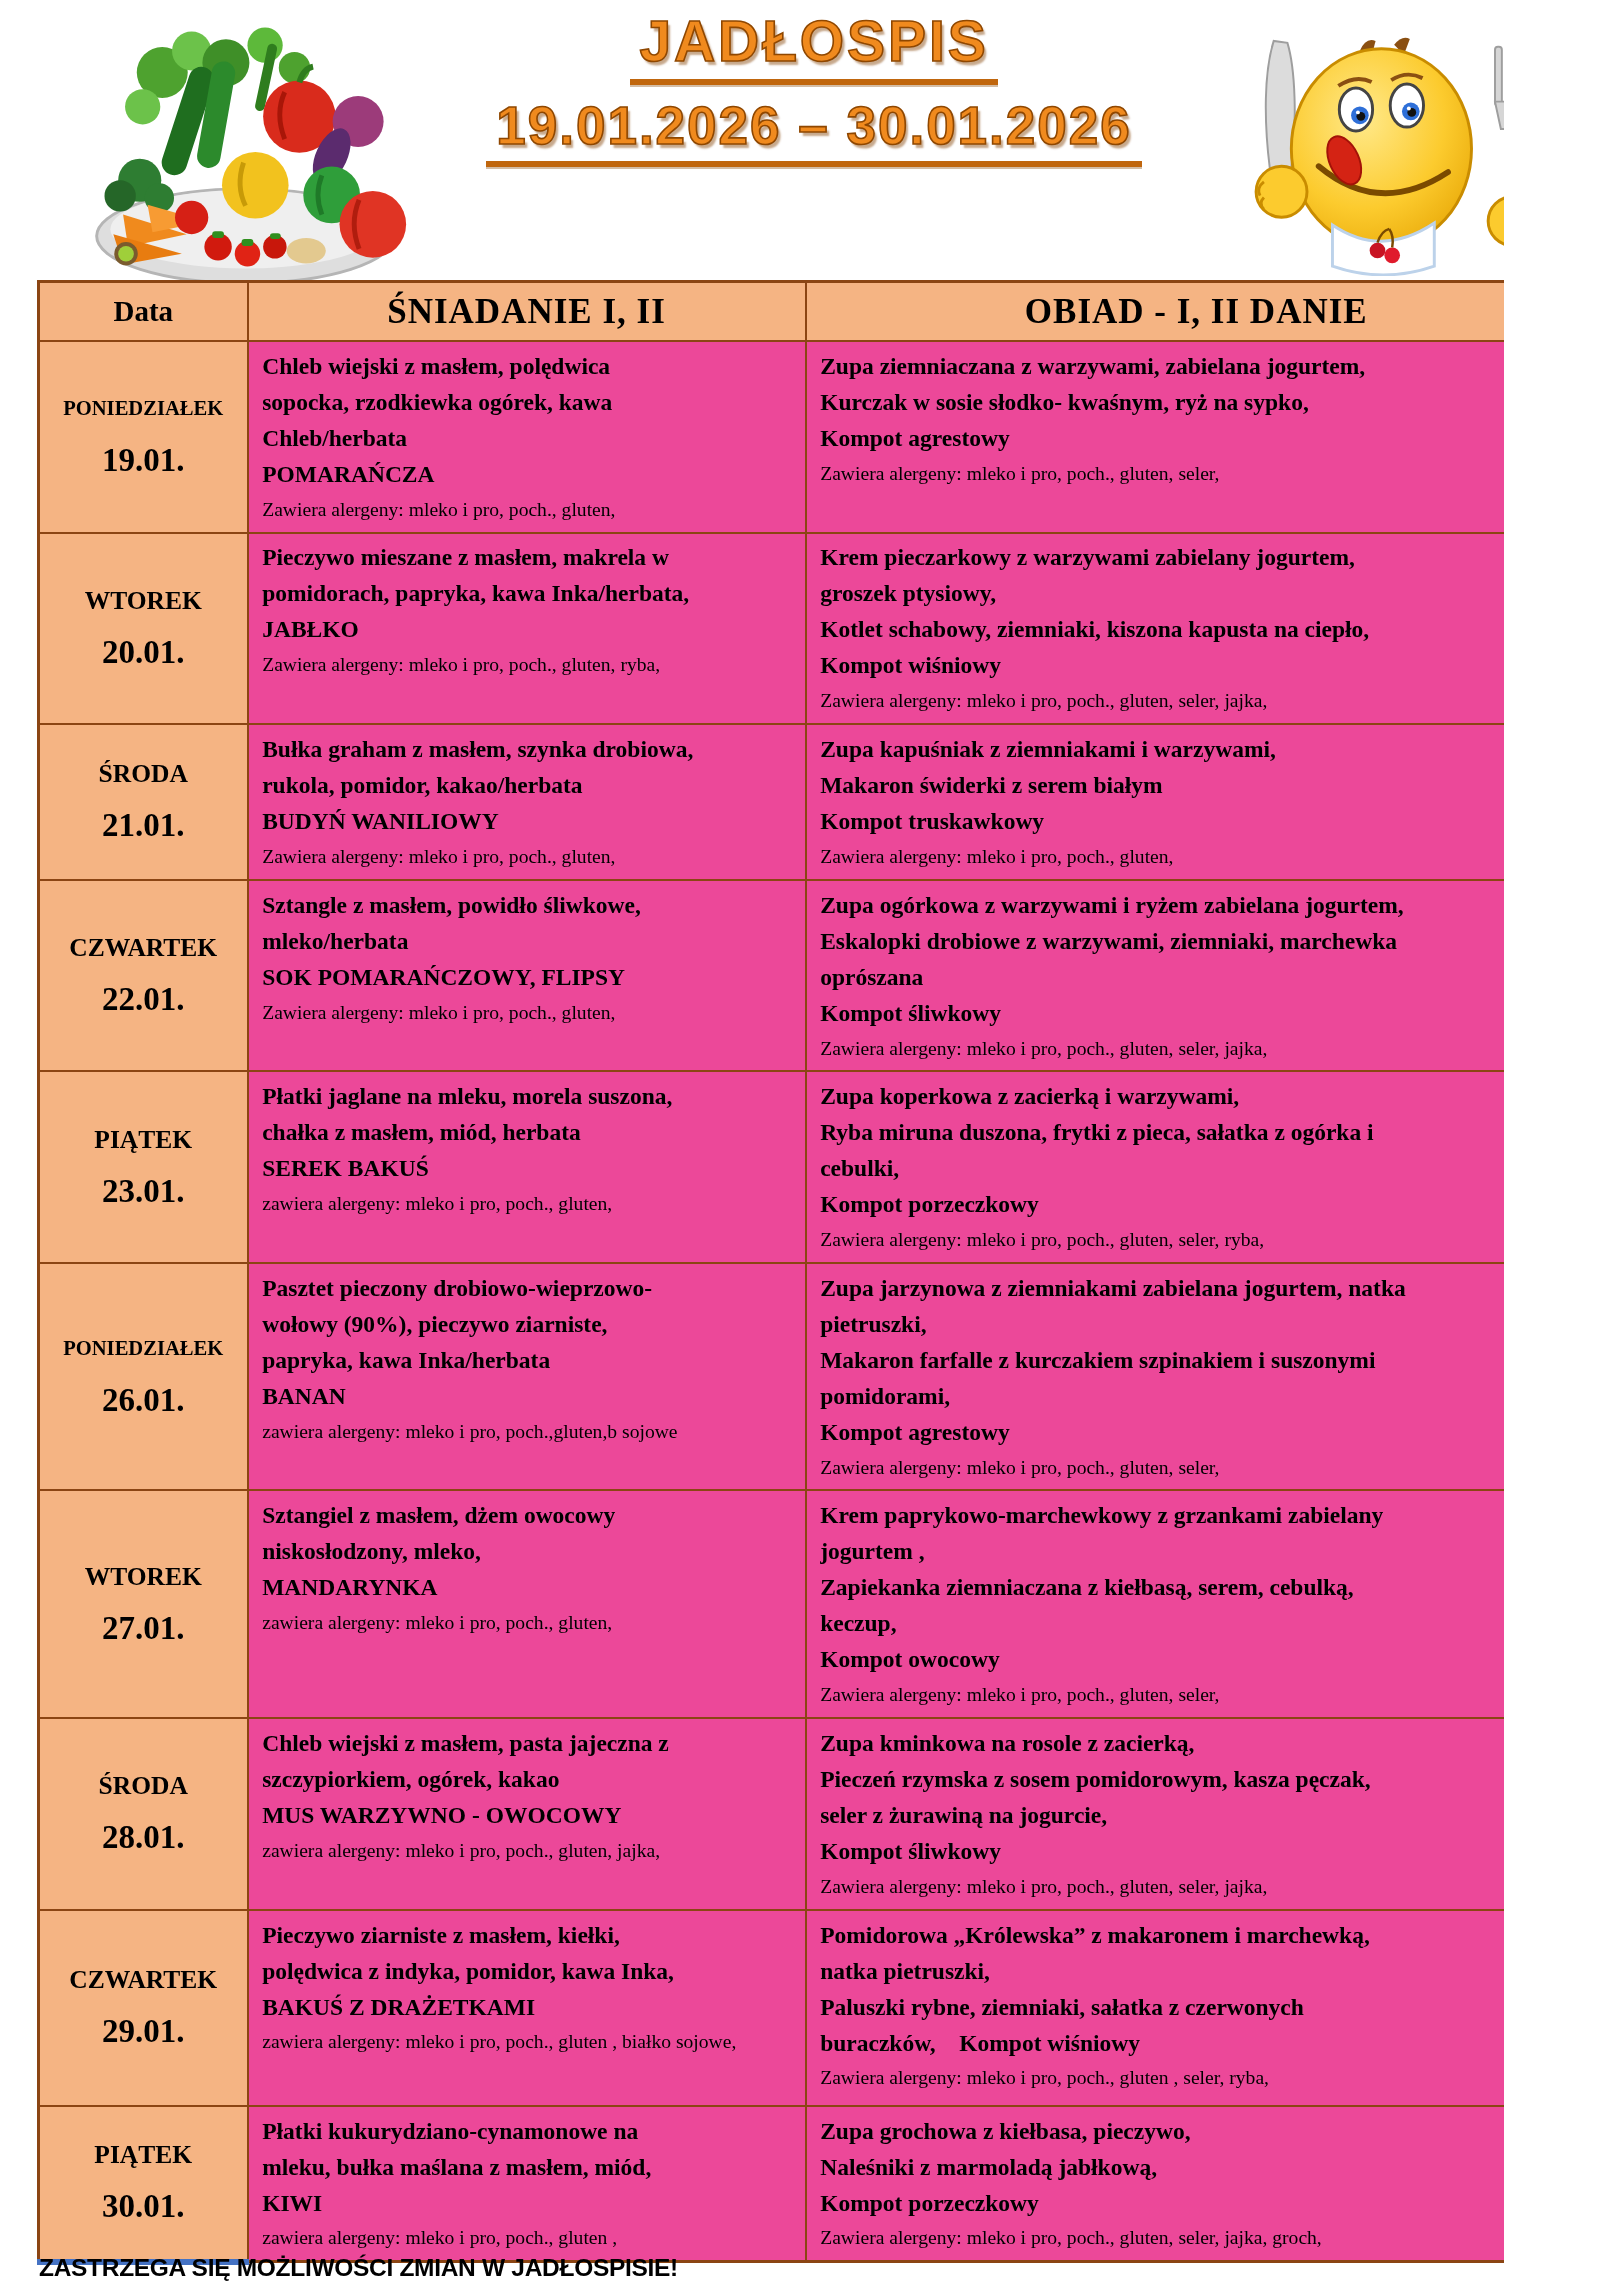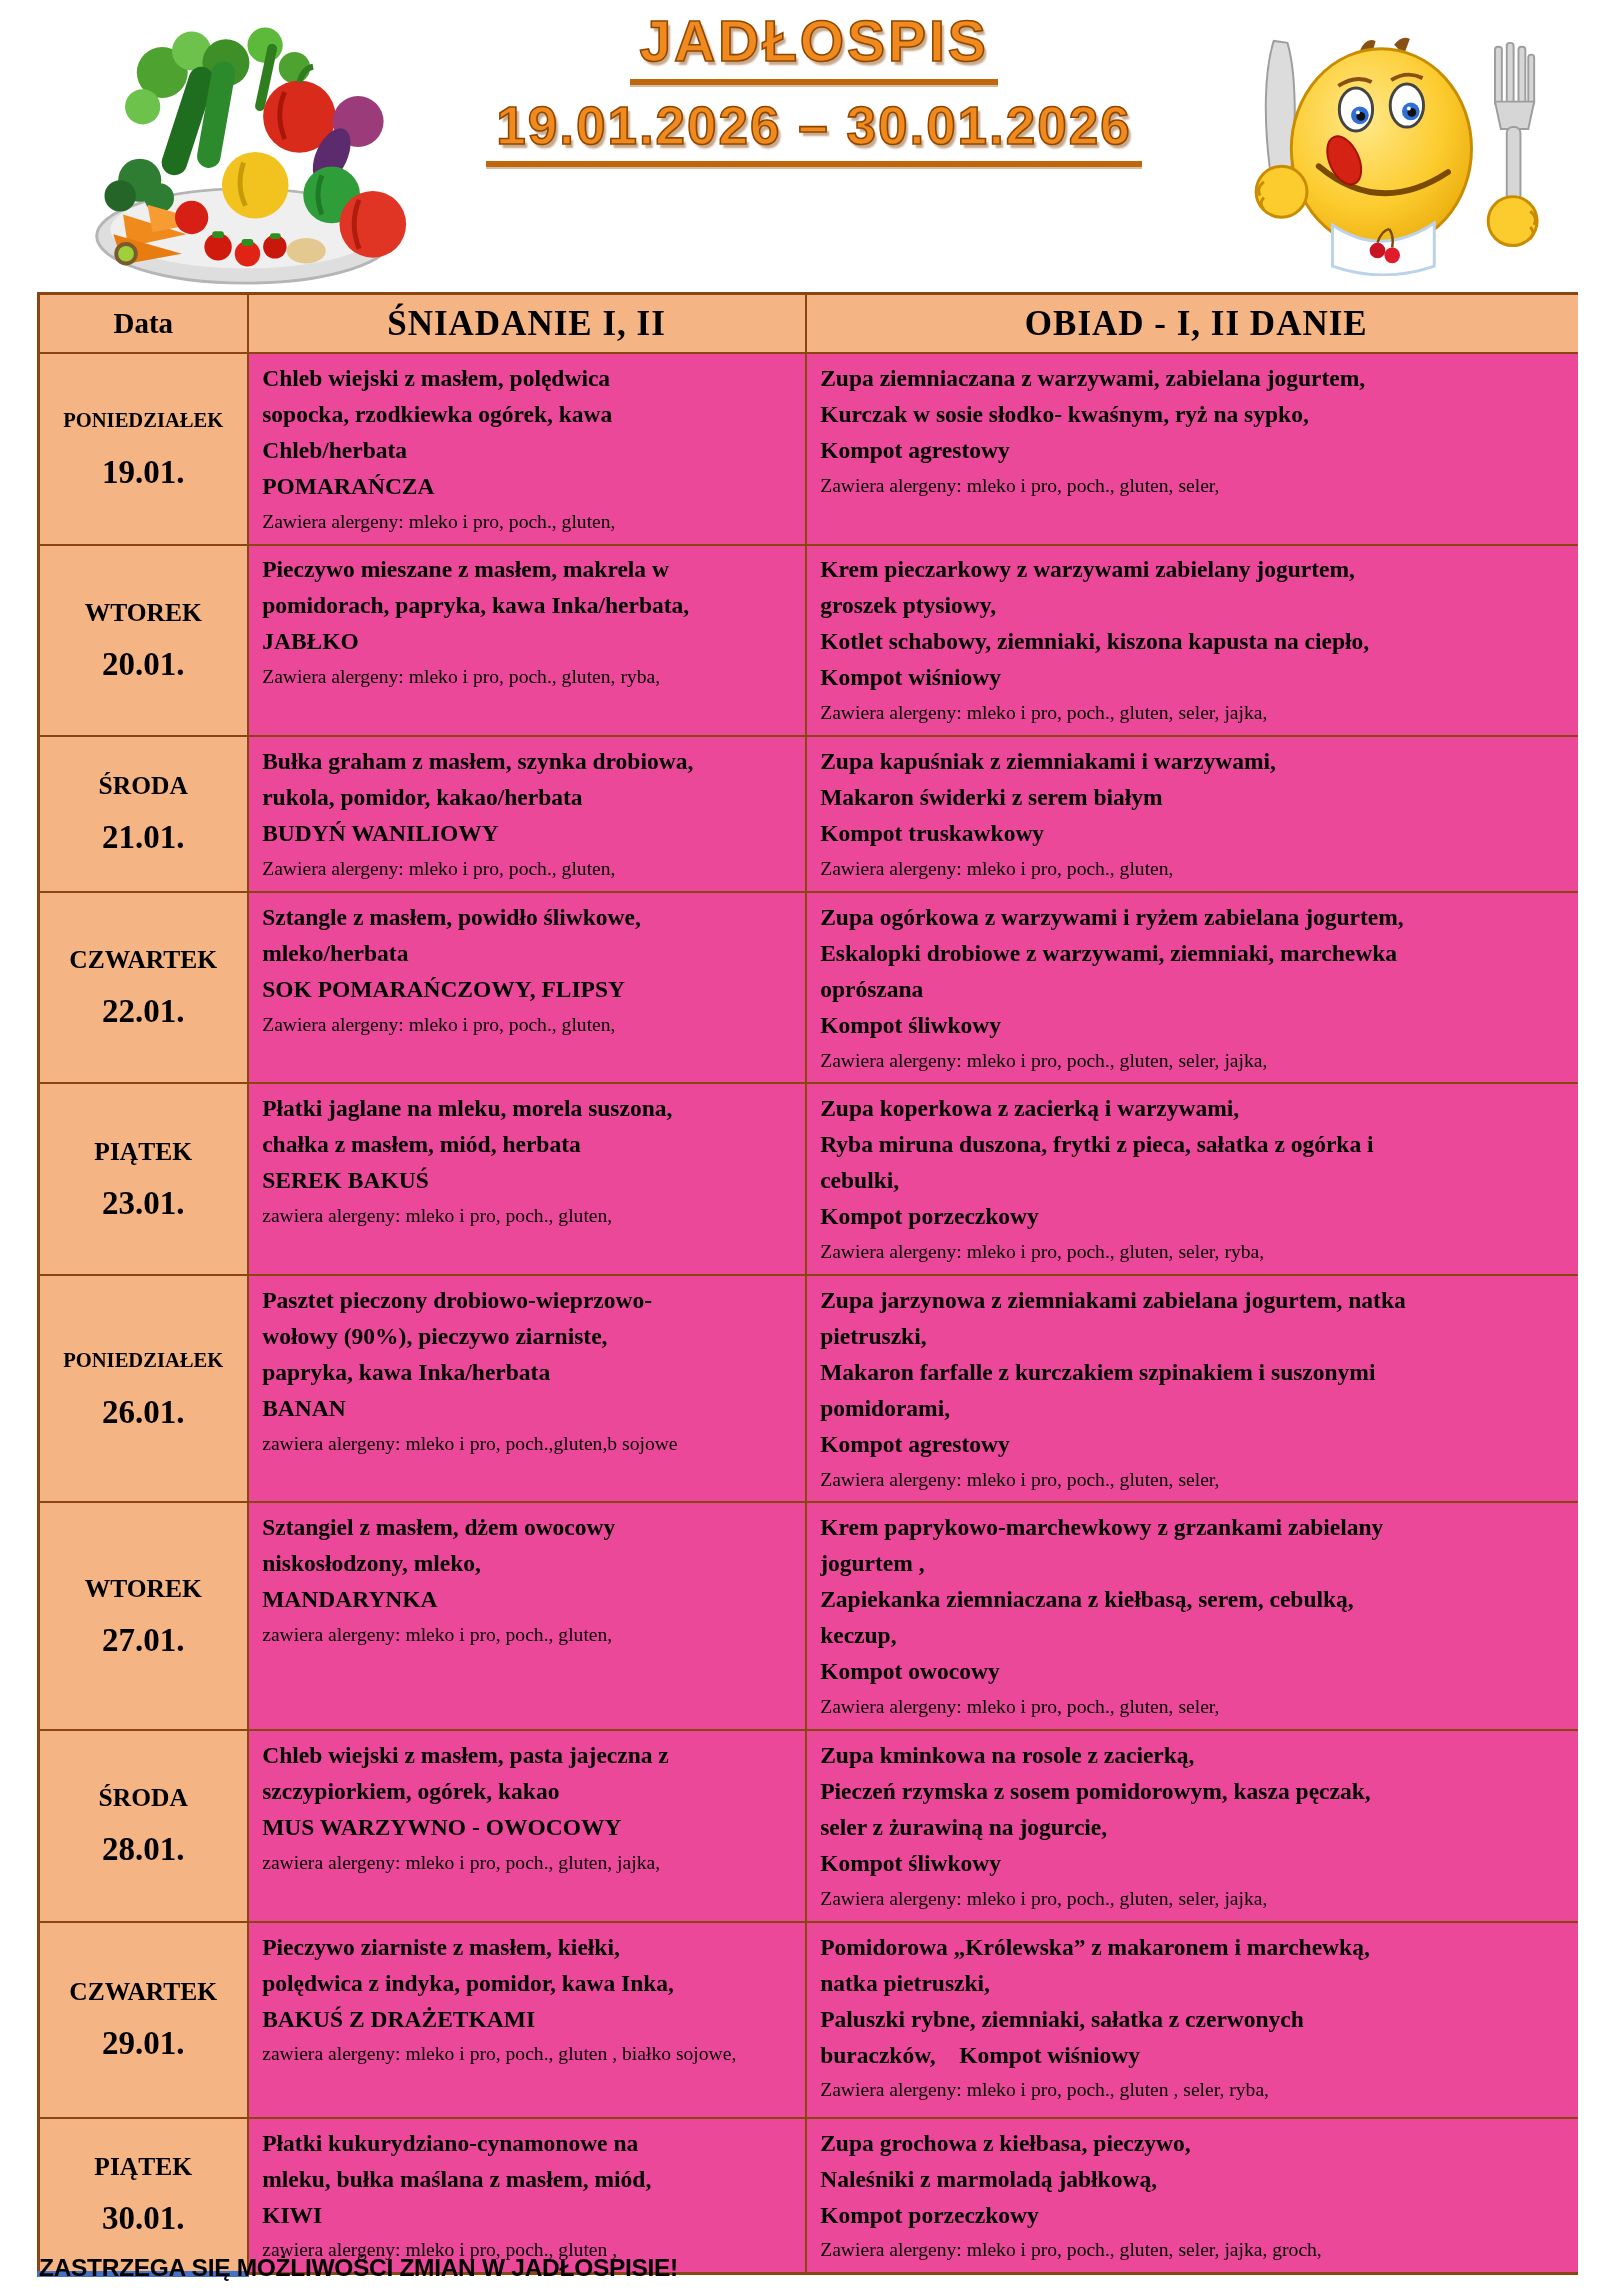--- a/index.html
+++ b/index.html
@@ -1,23 +1,24 @@
 <!DOCTYPE html>
 <html lang="pl"><head>
 <meta charset="utf-8">
 <style>
   html,body{margin:0;padding:0;background:#ffffff;}
   .page{
     position:relative;
-    width:1578px;
+    width:1459px;
     height:2293px;
     background:#ffffff;
     font-family:"Liberation Serif","DejaVu Serif",serif;
     color:#000;
     overflow:hidden;
+    padding-left:45px;
   }
 
   
   .veg-img{position:absolute;left:69px;top:3.9px;width:353px;height:284px;}
   .smiley-img{position:absolute;left:1213px;top:33px;width:329px;height:243px;}
 
   
   .titles{
     position:absolute;left:412px;top:7.8px;width:804px;text-align:center;
     font-family:"Liberation Sans","DejaVu Sans",sans-serif;
@@ -33,21 +34,21 @@
     padding:0 9.8px 4.9px 9.8px;
     border-bottom:6.9px solid #C0660D;
     box-shadow:0 2px 0 rgba(130,65,0,.35);
   }
   .t1 .title-text{font-size:57px;}
   .t2 .title-text{font-size:57px;}
   .t3 .title-text{font-size:53px;letter-spacing:2px;}
 
   
   table.menu{
-    position:absolute;left:37px;top:292px;width:1549px;
+    position:absolute;left:37px;top:280px;width:1549px;
     border-collapse:collapse;table-layout:fixed;
     border:3.9px solid #8B4513;
   }
   col.c-day{width:209px;} col.c-breakfast{width:558px;} col.c-lunch{width:782px;}
   table.menu th, table.menu td{border:2px solid #8B4513;}
   table.menu thead th{
     background:#F5B483;height:55px;font-weight:bold;text-align:center;
     vertical-align:middle;border-bottom-width:2.9px;
   }
   th.h-data{font-size:29px;}

